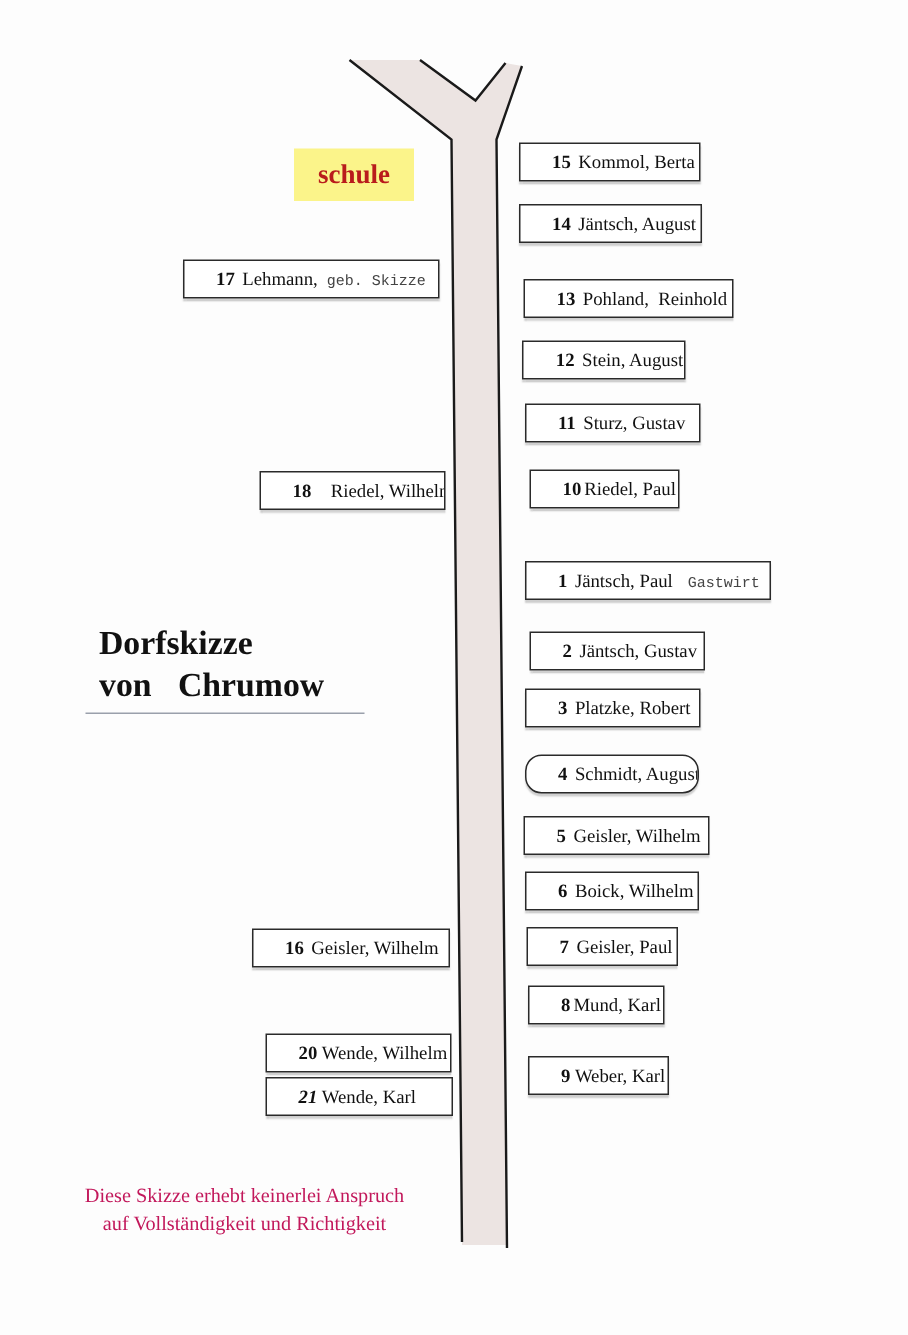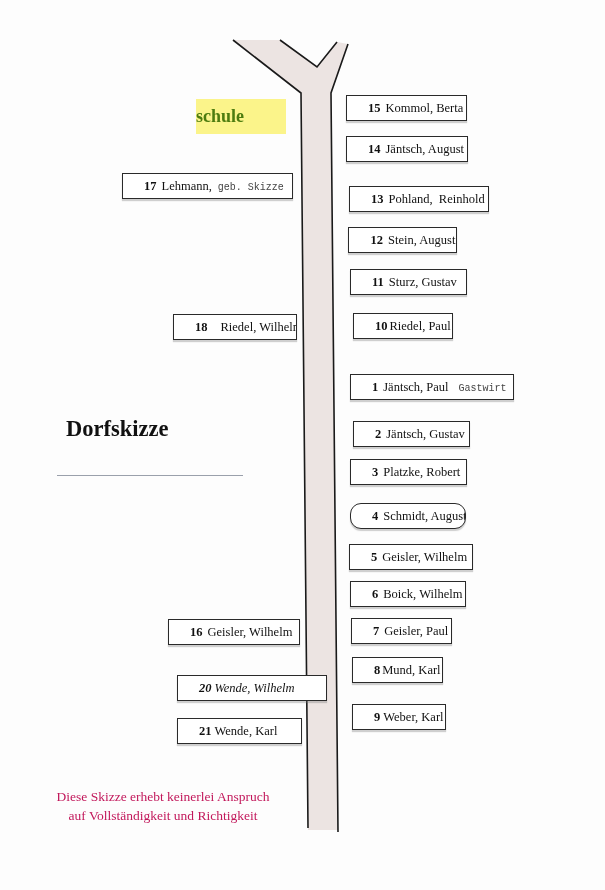--- a/index.html
+++ b/index.html
@@ -16,23 +16,23 @@
     box-shadow: 0 2px 1px rgba(120,120,120,0.35);
     font-size: 12.5px; line-height: 24px; padding-left: 21px;
     white-space: nowrap; overflow: hidden;
   }
   .box .num { font-weight: bold; margin-right: 5px; }
   .box .note {
     font-family: "Liberation Mono", "DejaVu Sans Mono", monospace;
     font-size: 10px; color: #444; margin-left: 6px;
   }
   #school {
-    position: absolute; left: 196px; top: 99px; width: 90px; height: 35px;
-    background: #fbf48a; color: #4d7c0f; font-weight: bold;
-    font-size: 18px; line-height: 35px; text-align: left;
+    position: absolute; left: 196px; top: 99px; width: 80px; height: 35px;
+    background: #fbf48a; color: #b91c1c; font-weight: bold;
+    font-size: 18px; line-height: 35px; text-align: center;
   }
   #title {
     position: absolute; left: 66px; top: 415px;
     font-weight: bold; font-size: 22.5px; line-height: 28px; color: #111;
   }
   #title .l2 { word-spacing: 12px; display: block; }
   #title-rule {
     position: absolute; left: 57px; top: 475px; width: 186px; height: 1px;
     background: #9aa0ab;
   }
@@ -105,28 +105,29 @@
 
 <div class="box" style="left:122px;top:173px;width:171px;">
   <span class="num">17</span><span>Lehmann,</span><span class="note">geb. Skizze</span>
 </div>
 <div class="box" style="left:173px;top:314px;width:124px;">
   <span class="num" style="margin-right:13px;">18</span><span>Riedel, Wilhelm</span>
 </div>
 <div class="box" style="left:168px;top:619px;width:132px;">
   <span class="num">16</span><span>Geisler, Wilhelm</span>
 </div>
-<div class="box" style="left:177px;top:675px;width:150px;font-style:italic;">
+<div class="box" style="left:177px;top:689px;width:124px;">
   <span class="num" style="margin-right:3px;">20</span><span>Wende, Wilhelm</span>
 </div>
 <div class="box" style="left:177px;top:718px;width:125px;">
-  <span class="num" style="margin-right:3px;">21</span><span>Wende, Karl</span>
+  <span class="num" style="margin-right:3px;font-style:italic;">21</span><span>Wende, Karl</span>
 </div>
 
 <div id="title">
   <span style="display:block;">Dorfskizze</span>
+  <span class="l2">von Chrumow</span>
 </div>
 <div id="title-rule"></div>
 
 <div id="disclaimer">
   <div>Diese Skizze erhebt keinerlei Anspruch</div>
   <div>auf Vollständigkeit und Richtigkeit</div>
 </div>
 
 </body></html>

